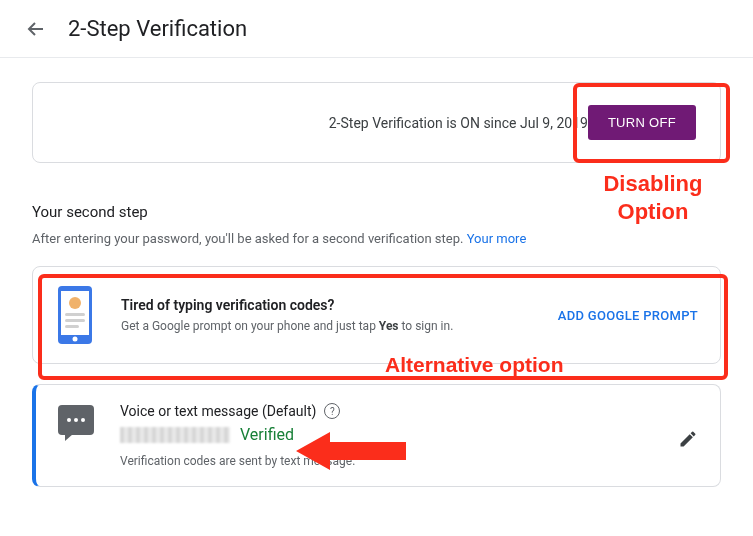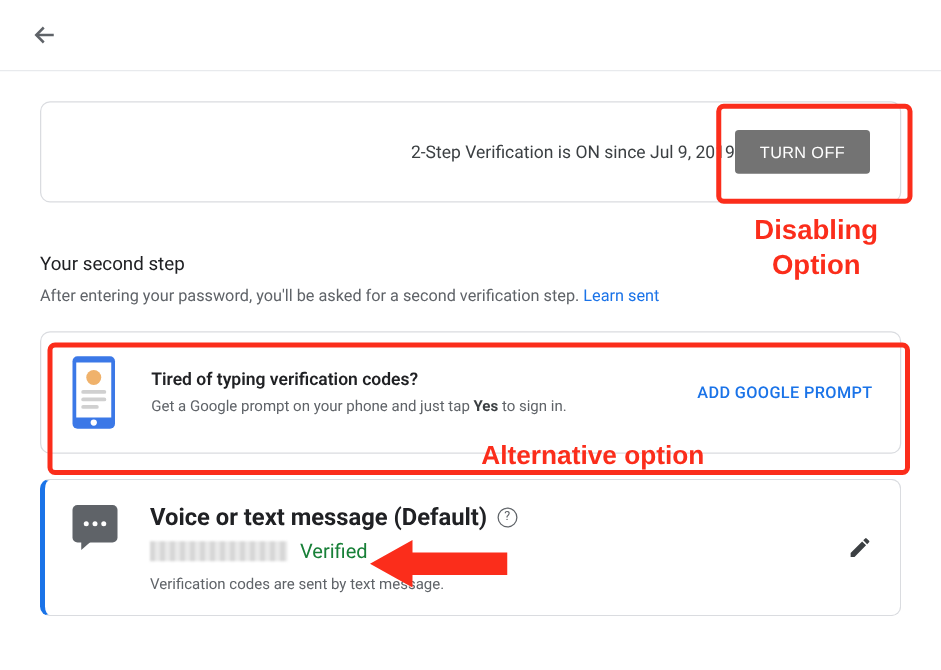--- a/index.html
+++ b/index.html
@@ -39,21 +39,21 @@
       display: flex;
       justify-content: flex-end;
       align-items: center;
       margin-bottom: 40px;
     }
     .status-text {
       font-size: 14px;
       color: #3c4043;
     }
     .turn-off-btn {
-      background: #737373;
+      background: #701a75;
       color: #fff;
       border: none;
       padding: 10px 20px;
       font-size: 13px;
       font-weight: 500;
       letter-spacing: 0.3px;
       border-radius: 3px;
       cursor: pointer;
     }
     .section-heading {
@@ -143,22 +143,22 @@
       width: 4px; height: 4px; background: #fff; border-radius: 50%;
     }
     .voice-body { flex: 1; }
     .voice-title-row {
       display: flex;
       align-items: center;
       gap: 8px;
       margin-bottom: 6px;
     }
     .voice-title {
-      font-size: 19px;
-      font-weight: 700;
+      font-size: 14px;
+      font-weight: 400;
       color: #202124;
       text-align: center;
     }
     .help-icon {
       width: 16px; height: 16px;
       border: 1.3px solid #5f6368;
       border-radius: 50%;
       display: inline-flex;
       align-items: center;
       justify-content: center;
@@ -223,32 +223,33 @@
     }
   </style>
 </head>
 <body>
 
 <div class="header">
   <svg class="back-arrow" viewBox="0 0 24 24" fill="none" stroke="currentColor" stroke-width="2">
     <path d="M19 12H5"></path>
       <path d="M11 18l-6-6 6-6"></path>
   </svg>
+  <h1 class="page-title">2-Step Verification</h1>
 </div>
 
 <div class="content">
 
   <div class="status-card">
     <div class="status-text">2-Step Verification is ON since Jul 9, 2019</div>
     <button class="turn-off-btn">TURN OFF</button>
   </div>
 
   <div class="section-heading">Your second step</div>
   <div class="section-sub">
-    <span>After entering your password, you'll be asked for a second verification step. </span><a href="#" class="learn-more">Learn sent</a>
+    <span>After entering your password, you'll be asked for a second verification step. </span><a href="#" class="learn-more">Your more</a>
   </div>
 
   <div class="prompt-card">
     <svg class="phone-illustration" viewBox="0 0 40 60">
       <rect x="3" y="1" width="34" height="58" rx="4" fill="#3b78e7"></rect>
       <rect x="6" y="6" width="28" height="44" fill="#fff"></rect>
       <circle cx="20" cy="18" r="6" fill="#f0b26b"></circle>
       <rect x="10" y="28" width="20" height="3" rx="1.5" fill="#d0d0d0"></rect>
       <rect x="10" y="34" width="20" height="3" rx="1.5" fill="#d0d0d0"></rect>
       <rect x="10" y="40" width="14" height="3" rx="1.5" fill="#d0d0d0"></rect>

